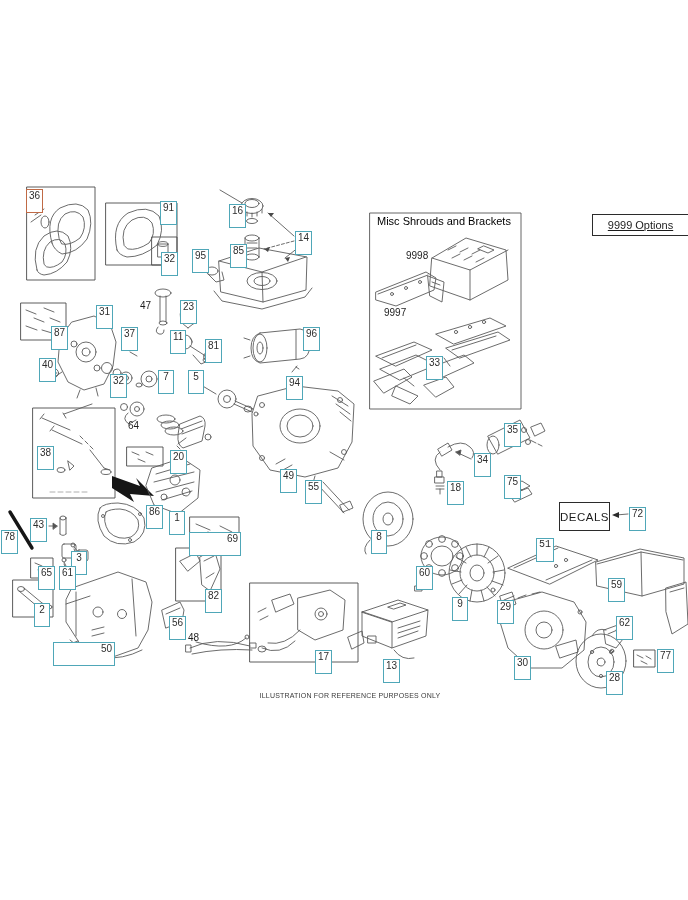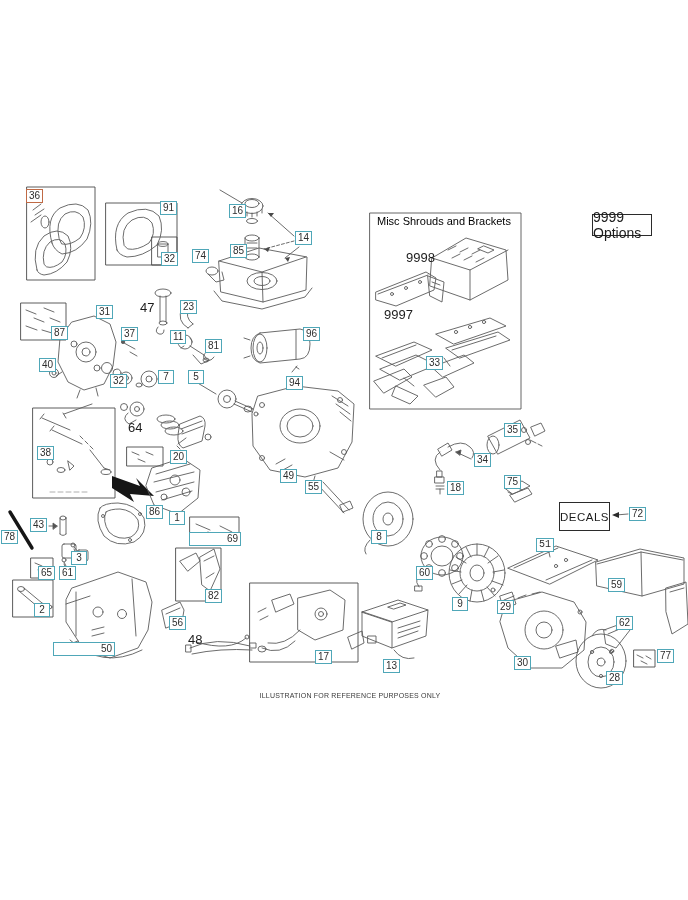--- a/index.html
+++ b/index.html
@@ -1,29 +1,29 @@
 <!DOCTYPE html>
 <html style="--teal: #4fa7b8; --orange: #c06a45;"><head>
 <meta charset="utf-8">
 <style>
   html,body{margin:0;padding:0;background:#fff;}
   .stage{position:relative;width:688px;height:900px;background:#ffffff;overflow:hidden;
          font-family:"Liberation Sans",sans-serif;color:#1c1c1c;}
   svg.art{position:absolute;left:0;top:0;z-index:1;}
   .lbl-layer{position:absolute;left:0;top:0;width:688px;height:900px;z-index:2;}
-  .callout{position:absolute;box-sizing:border-box;min-width:16px;height:14px;padding:0 2px;
+  .callout{position:absolute;box-sizing:border-box;min-width:16px;height:24px;padding:0 2px;
            border:1.4px solid var(--teal,#4fa7b8);background:#fff;color:#2e2e2e;
            font-size:10px;line-height:11px;text-align:center;z-index:3;}
   .callout.orange{border-color:var(--orange,#c06a45);}
-  .plain-label{position:absolute;color:#1d1d1d;font-size:13px;z-index:3;white-space:nowrap;}
+  .plain-label{position:absolute;color:#1d1d1d;font-size:10px;z-index:3;white-space:nowrap;}
   .page-title{position:absolute;left:436px;top:185px;width:234px;text-align:right;
               font-size:11px;color:#000;}
   .framed{position:absolute;box-sizing:border-box;border:1px solid #2b2b2b;background:#fff;
           display:flex;align-items:center;justify-content:center;z-index:3;}
-  .options-box{left:592px;top:214px;width:60px;height:22px;font-size:14px;}
+  .options-box{left:592px;top:214px;width:97px;height:22px;font-size:11px;text-decoration:underline;}
   .decals-box{left:559px;top:502px;width:51px;height:29px;font-size:11.5px;letter-spacing:.5px;}
   .misc-title{position:absolute;left:377px;top:215px;font-size:11px;color:#000;z-index:3;white-space:nowrap;}
   .disclaimer{position:absolute;left:250px;top:692px;width:200px;text-align:center;
               font-size:7px;color:#3a3a3a;letter-spacing:.2px;z-index:3;}
 </style>
 </head>
 <body>
 
 <div class="stage">
 
@@ -384,21 +384,21 @@
     <div class="framed options-box">9999 Options</div>
     <div class="misc-title">Misc Shrouds and Brackets</div>
     <div class="framed decals-box">DECALS</div>
     <div class="disclaimer">ILLUSTRATION FOR REFERENCE PURPOSES ONLY</div>
     <div id="callout-layer">
         <div class="callout orange" style="left: 26px; top: 189px;">36</div>
         <div class="callout" style="left: 160px; top: 201px;">91</div>
         <div class="callout" style="left: 161px; top: 252px;">32</div>
         <div class="callout" style="left: 229px; top: 204px;">16</div>
         <div class="callout" style="left: 230px; top: 244px;">85</div>
-        <div class="callout" style="left: 192px; top: 249px;">74</div>
+        <div class="callout" style="left: 192px; top: 249px;">95</div>
         <div class="callout" style="left: 295px; top: 231px;">14</div>
         <div class="callout" style="left: 180px; top: 300px;">23</div>
         <div class="callout" style="left: 96px; top: 305px;">31</div>
         <div class="callout" style="left: 51px; top: 326px;">87</div>
         <div class="callout" style="left: 121px; top: 327px;">37</div>
         <div class="callout" style="left: 170px; top: 330px;">11</div>
         <div class="callout" style="left: 205px; top: 339px;">81</div>
         <div class="callout" style="left: 303px; top: 327px;">96</div>
         <div class="callout" style="left: 39px; top: 358px;">40</div>
         <div class="callout" style="left: 110px; top: 374px;">32</div>

